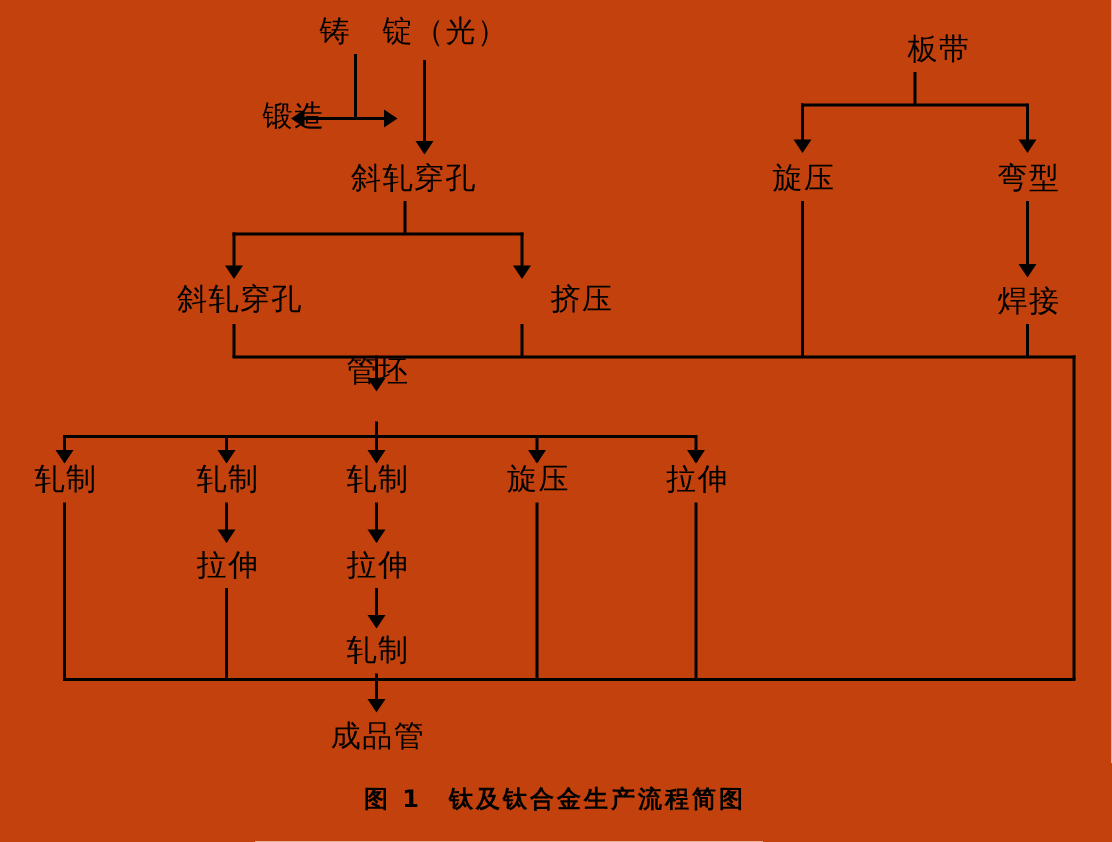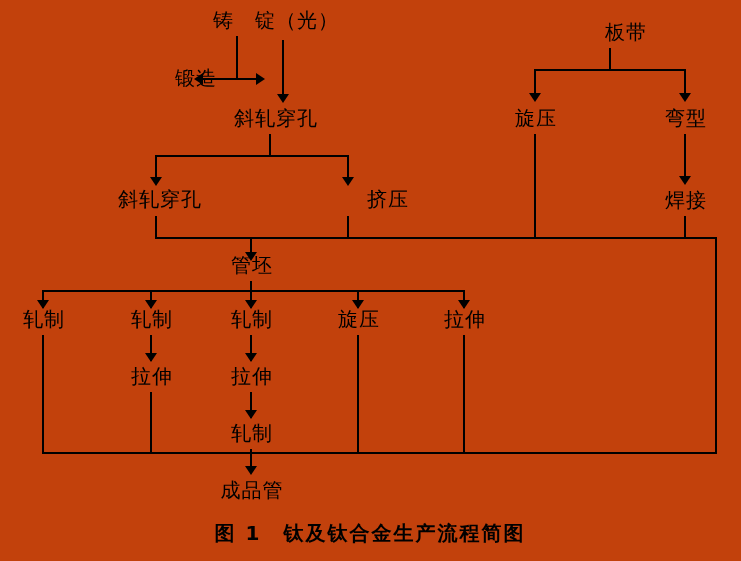--- a/index.html
+++ b/index.html
@@ -22,21 +22,21 @@
     line-height: 24px;
     white-space: nowrap;
     letter-spacing: 1px;
     font-weight: 500;
     transform: translateX(-50%);
     text-align: center;
   }
   .caption {
     position: absolute;
     color: #000000;
-    font-size: 20px;
+    font-size: 16px;
     line-height: 24px;
     white-space: nowrap;
     letter-spacing: 2px;
     font-weight: 700;
     transform: translateX(-50%);
     text-align: center;
   }
   .ln {
     position: absolute;
     background: #000000;
@@ -134,21 +134,21 @@
 
   <div class="ln vl" style="left:155px; top:216px; height:22px;"></div>
 
   <div class="ln vl" style="left:347px; top:216px; height:22px;"></div>
 
   <div class="ln vl" style="left:715px; top:237px; height:216px;"></div>
 
   <div class="ln vl" style="left:250px; top:237px; height:22px;"></div>
   <div class="arr-down" style="left:251px; top:252px;"></div>
 
-  <div class="node" style="left:252px; top:253px;">管坯</div>
+  <div class="node" style="left:252px; top:235px;">管坯</div>
 
   <div class="ln vl" style="left:250px; top:281px; height:10px;"></div>
 
   <div class="ln hl" style="left:42px; top:290px; width:422px;"></div>
 
   <div class="ln vl" style="left:42px; top:290px; height:18px;"></div>
   <div class="arr-down" style="left:43px; top:300px;"></div>
 
   <div class="ln vl" style="left:150px; top:290px; height:18px;"></div>
   <div class="arr-down" style="left:151px; top:300px;"></div>

